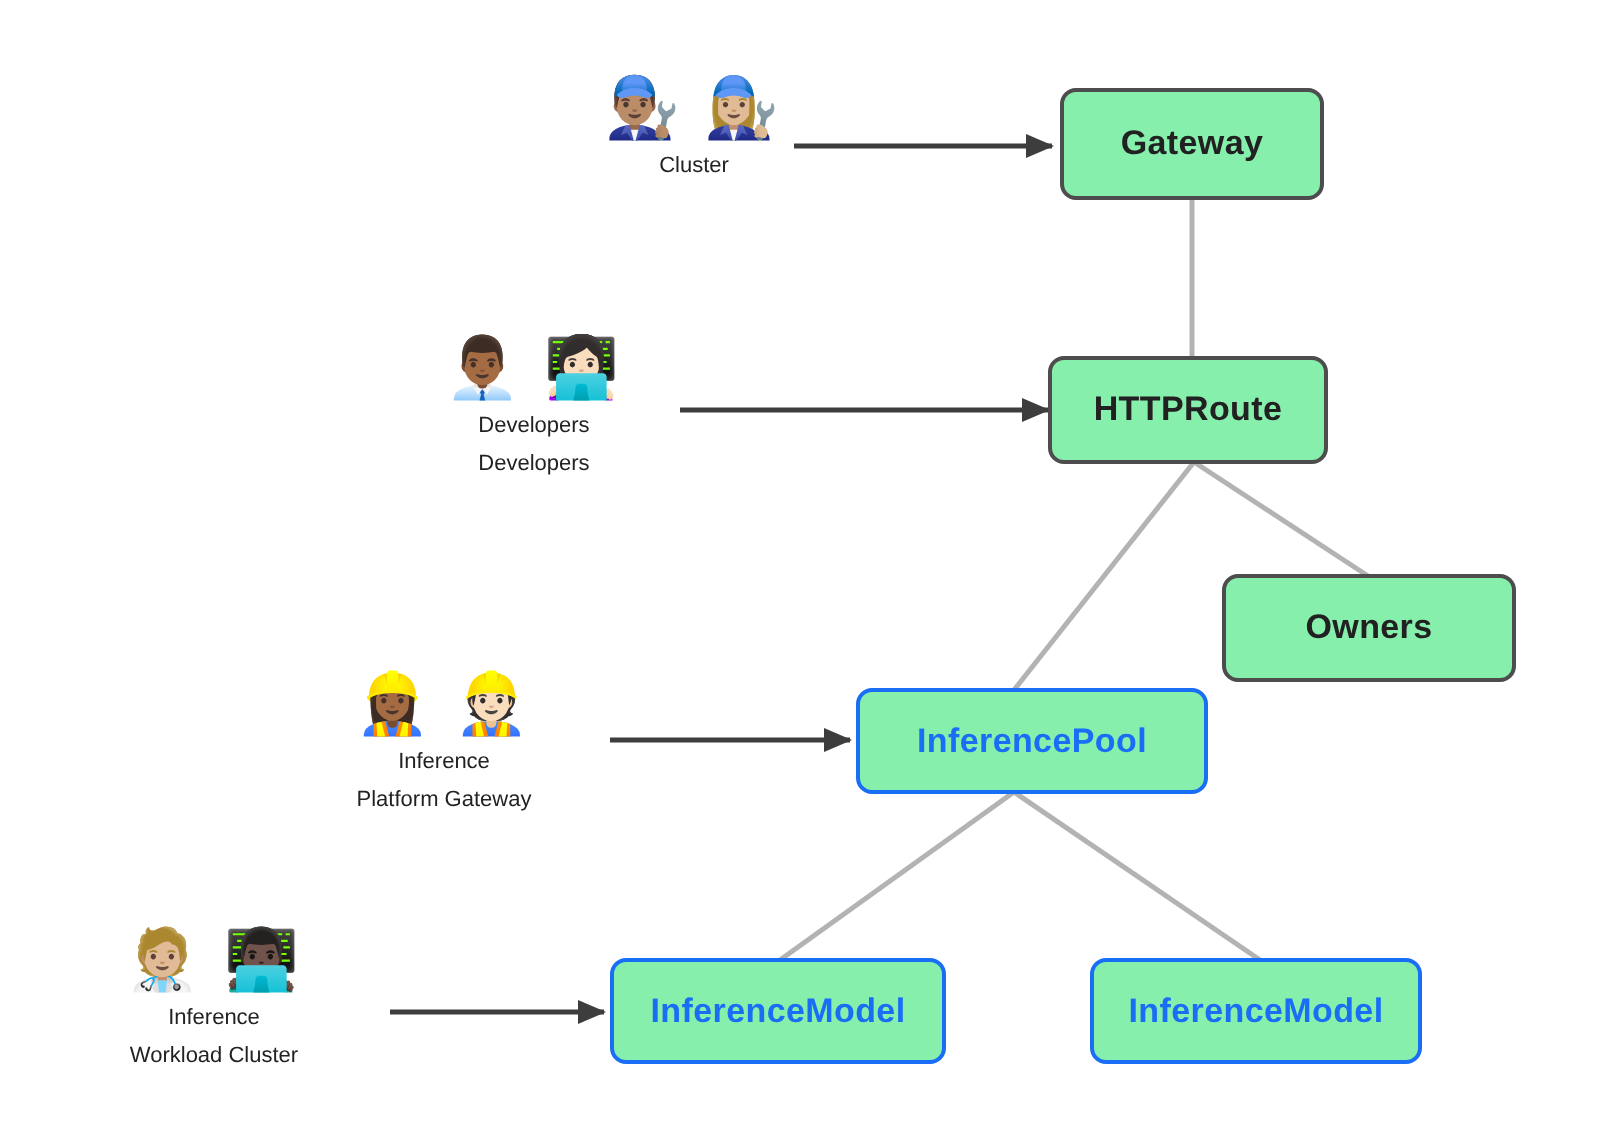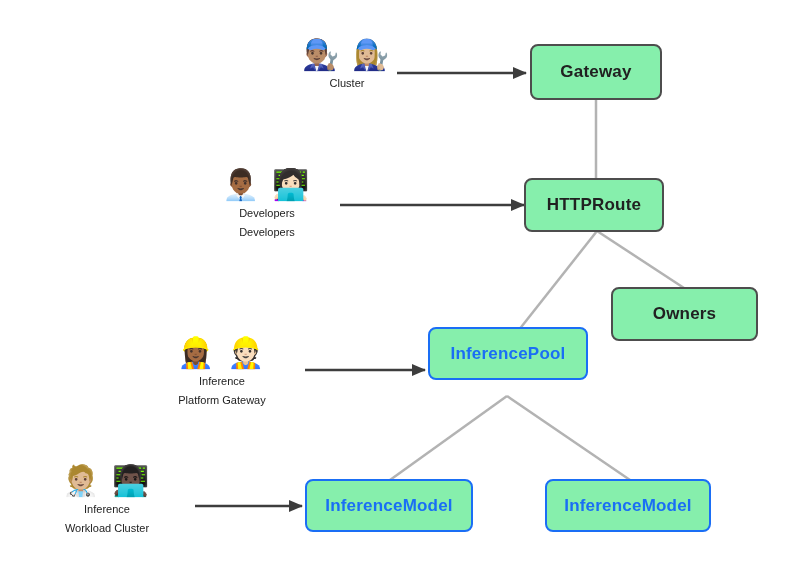--- a/index.html
+++ b/index.html
@@ -130,21 +130,21 @@
   </div>
 
   <div class="node dark" style="left:524px;top:178px;width:140px;height:54px;">
     <span>HTTPRoute</span>
   </div>
 
   <div class="node dark" style="left:611px;top:287px;width:147px;height:54px;">
     <span>Owners</span>
   </div>
 
-  <div class="node blue" style="left:428px;top:327px;width:160px;height:53px;text-align:right;">
+  <div class="node blue" style="left:428px;top:344px;width:176px;height:53px;text-align:right;">
     <span>InferencePool</span>
   </div>
 
   <div class="node blue" style="left:305px;top:479px;width:168px;height:53px;">
     <span>InferenceModel</span>
   </div>
 
   <div class="node blue" style="left:545px;top:479px;width:166px;height:53px;">
     <span>InferenceModel</span>
   </div>

